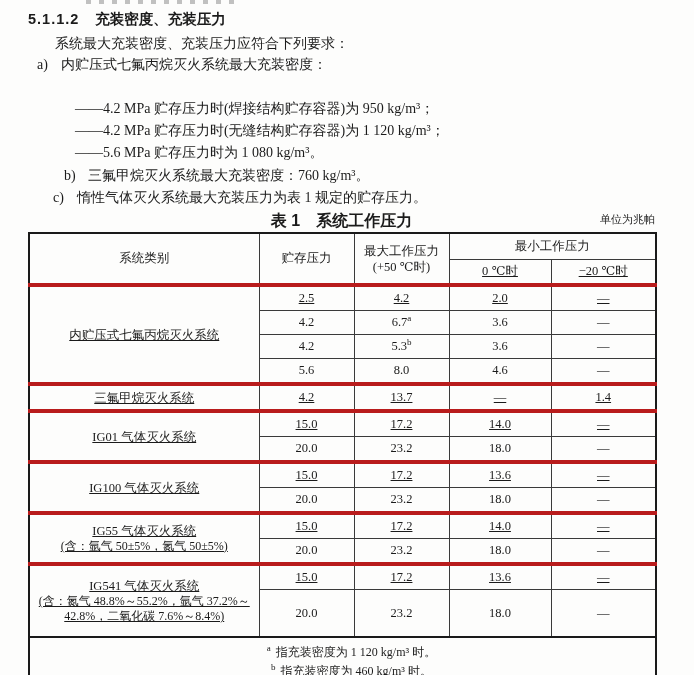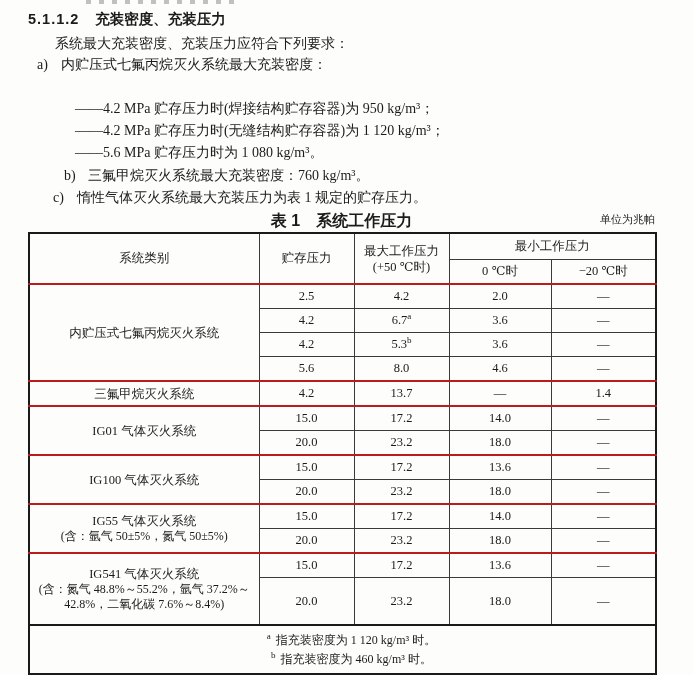--- a/index.html
+++ b/index.html
@@ -47,24 +47,24 @@
     font-size:12.5px;color:#1b1b1b;
     border:2px solid #1a1a1a;
   }
   .ptable th,.ptable td{
     border:1px solid #3a3a3a;
     text-align:center;vertical-align:middle;
     padding:0;overflow:hidden;
   }
   .ptable thead th{font-weight:normal;}
   .ptable thead tr.h1 th{height:25px;}
-  .ptable thead tr.h2 th{height:23px;}
+  .ptable thead tr.h2 th{height:23px;text-decoration:underline;}
   .ptable thead{border-bottom:2px solid #1a1a1a;}
   .ptable tbody td{height:23px;}
-  .ptable tbody tr.gs td{border-top:2px solid #b91c1c;}
+  .ptable tbody tr.gs td{border-top:4px solid #b91c1c;text-decoration:underline;}
   .ptable tbody tr.tall td{height:46px;}
   .syscell{line-height:16px;margin-left:15px;}
   .syscell .comp{font-size:12px;line-height:15px;}
   .hdr2{line-height:16px;}
   .csup{vertical-align:super;font-size:9px;line-height:0;}
   .ptable tfoot td{
     border-top:2px solid #1a1a1a;
     text-align:center;padding:5px 10px 4px 28px;height:38px;
   }
   .fn{font-size:12px;line-height:19px;white-space:nowrap;}

